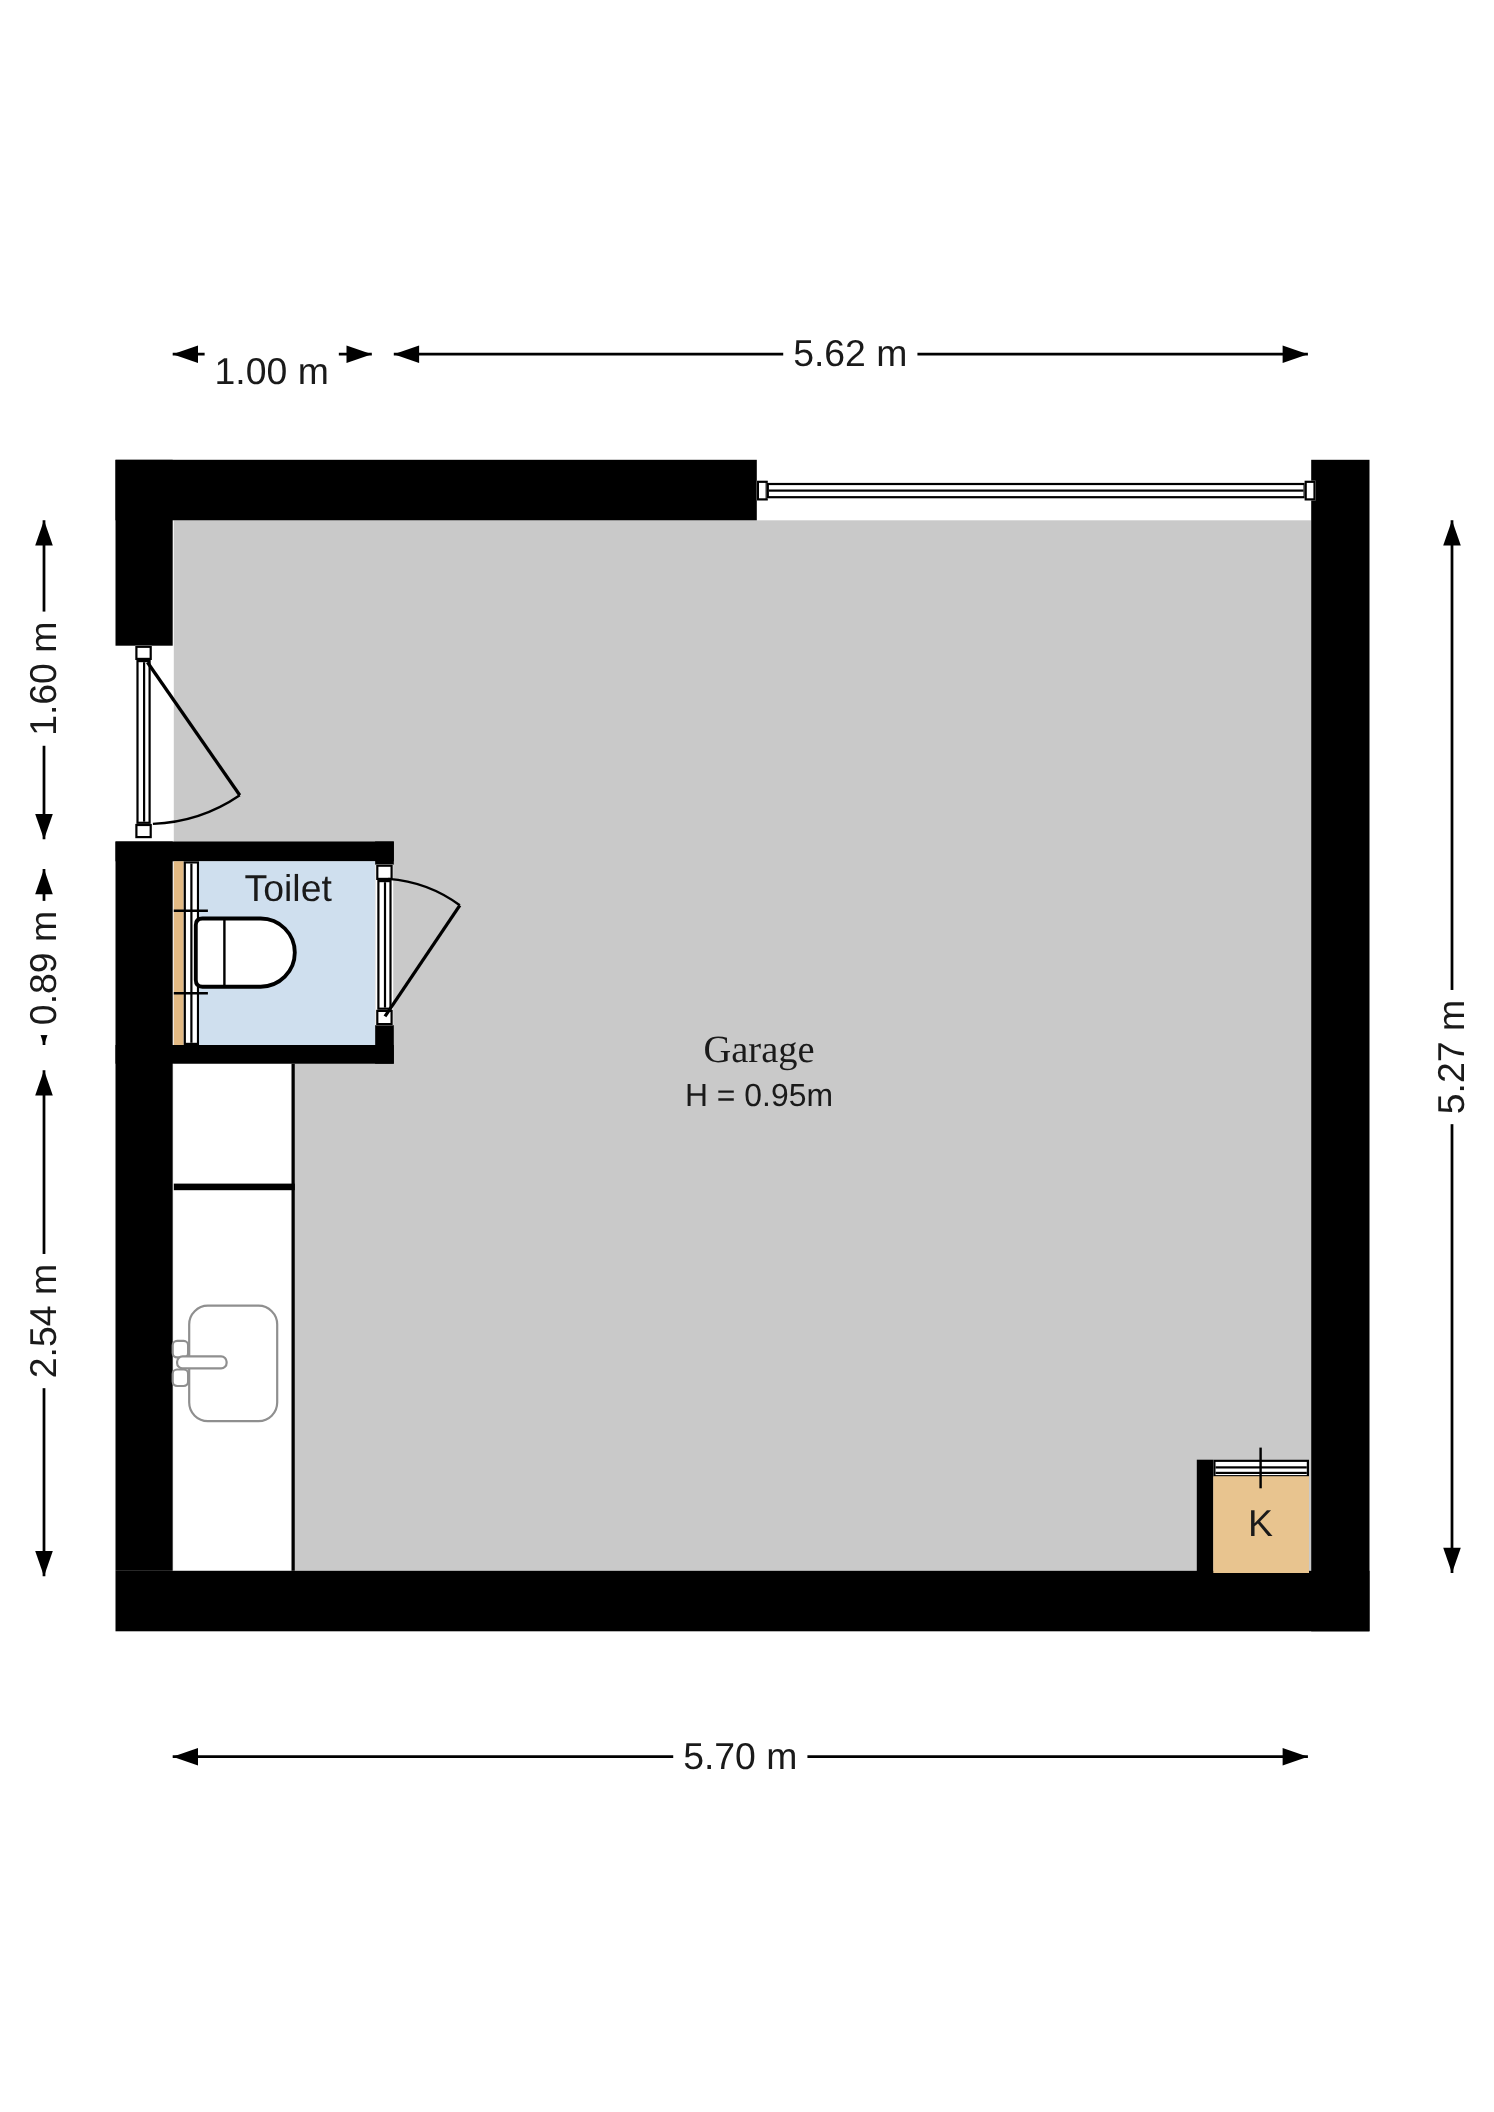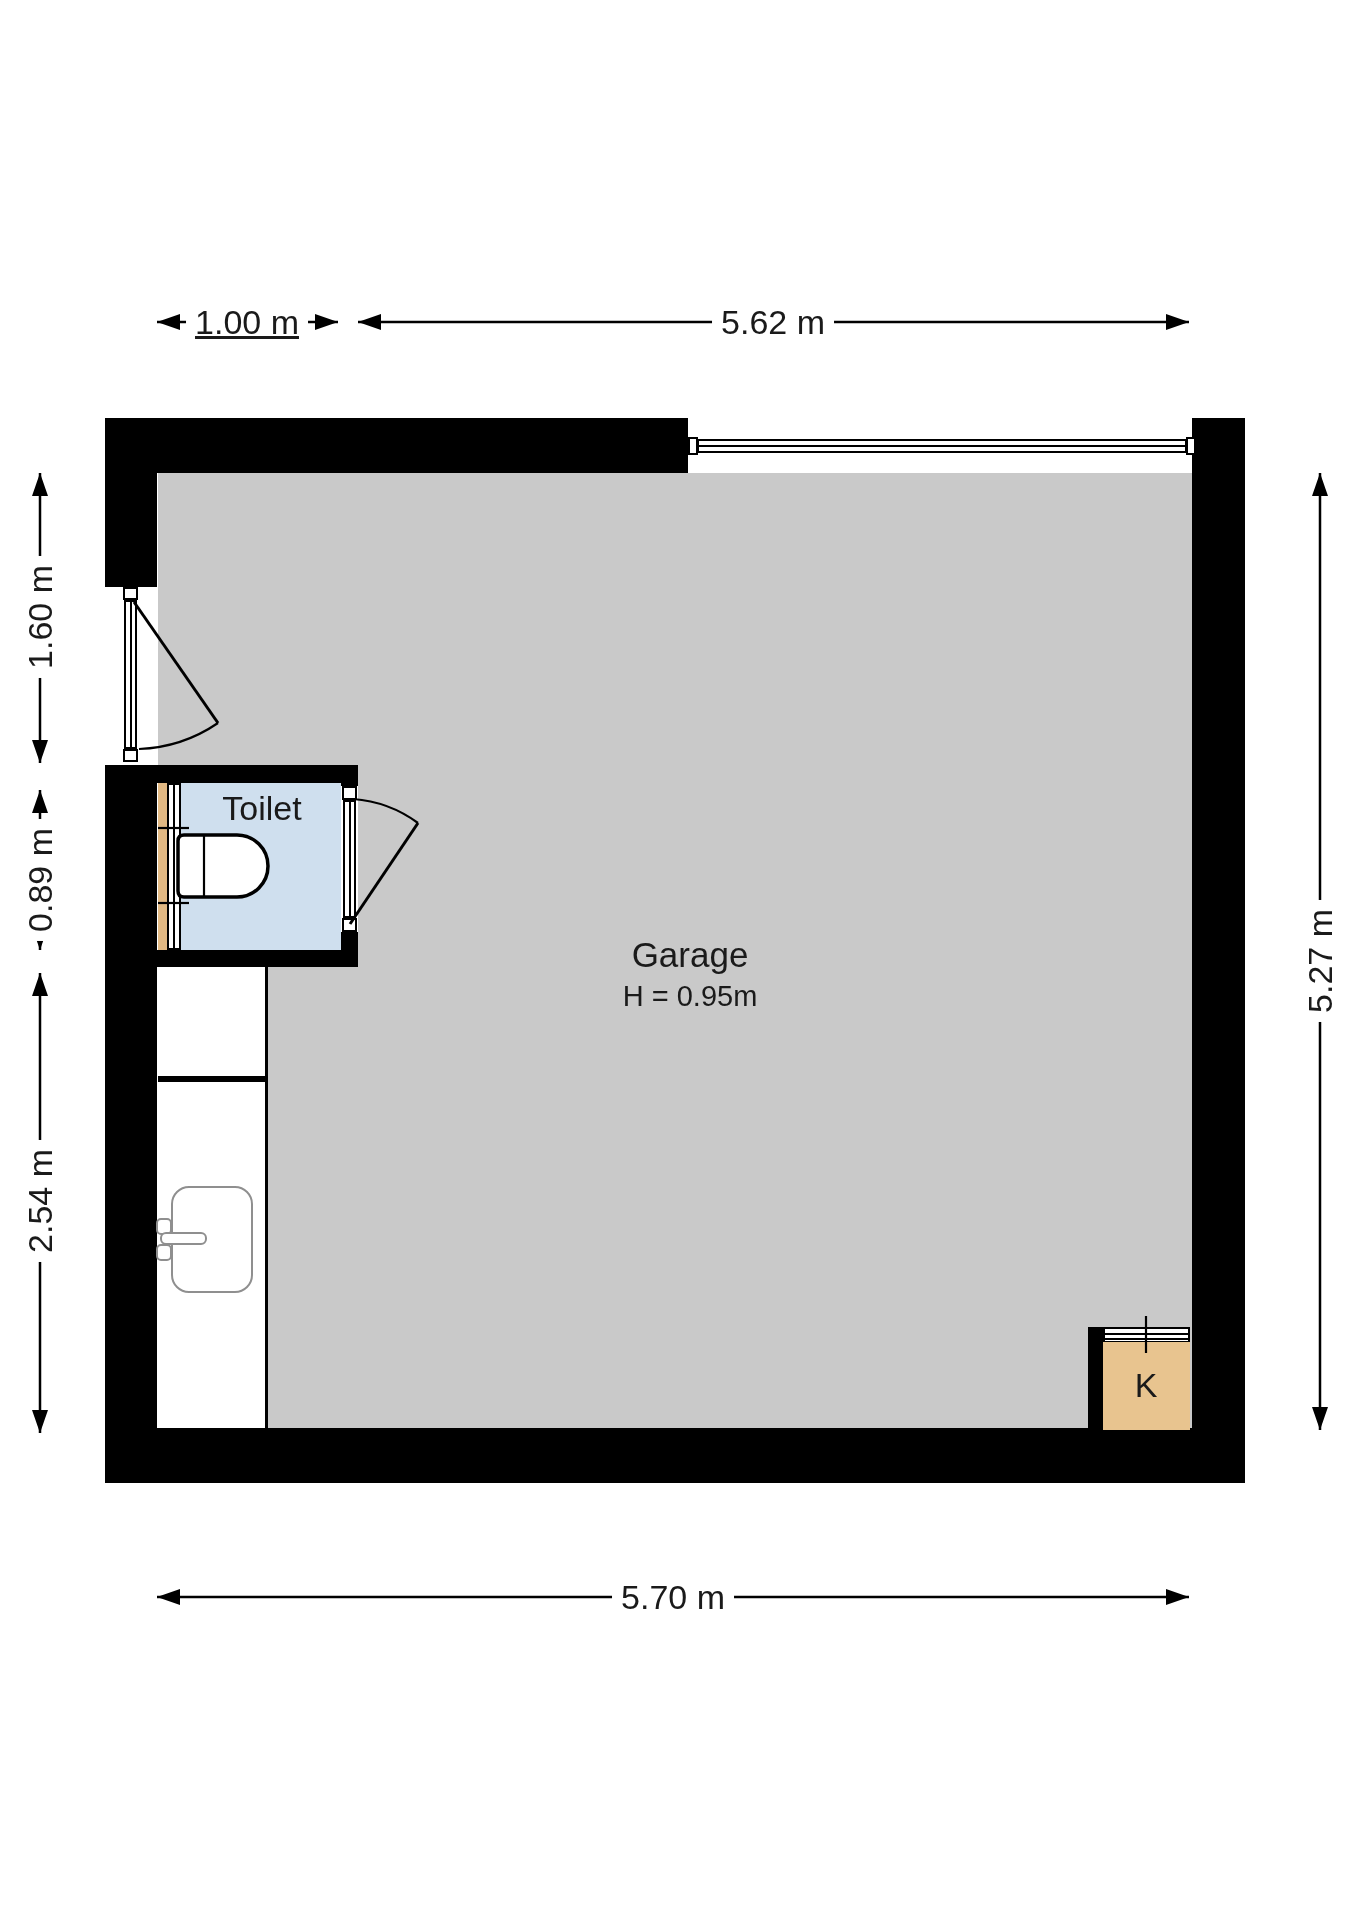--- a/index.html
+++ b/index.html
@@ -147,26 +147,26 @@
       <polygon points="1320,1430 1312,1407 1328,1407" stroke="none"></polygon>
     </g>
 
     <g stroke="#000" fill="#000">
       <line x1="157" y1="1597" x2="1189" y2="1597" stroke-width="2.5"></line>
       <polygon points="157,1597 180,1589 180,1605" stroke="none"></polygon>
       <polygon points="1189,1597 1166,1589 1166,1605" stroke="none"></polygon>
     </g>
   </svg>
 
-  <div class="room-label" style="left:690px;top:955px;font-size:35px;">Garage</div>
+  <div class="room-label" style="left:690px;top:955px;font-size:35px;font-family:Liberation Serif, serif;">Garage</div>
   <div class="room-sub" style="left:690px;top:997px;">H = 0.95m</div>
   <div class="room-label" style="left:262px;top:809px;">Toilet</div>
   <div class="room-label" style="left:1146px;top:1386px;">K</div>
 
-  <div class="dim-label" style="left:247px;top:322px;text-decoration:underline;">1.00 m</div>
+  <div class="dim-label" style="left:247px;top:338px;">1.00 m</div>
   <div class="dim-label" style="left:773px;top:322px;">5.62 m</div>
   <div class="dim-label vert" style="left:40px;top:617px;">1.60 m</div>
   <div class="dim-label vert" style="left:40px;top:880px;">0.89 m</div>
   <div class="dim-label vert" style="left:40px;top:1201px;">2.54 m</div>
   <div class="dim-label vert" style="left:1320px;top:961px;">5.27 m</div>
   <div class="dim-label" style="left:673px;top:1597px;">5.70 m</div>
 
 </div>
 
 </body></html>

